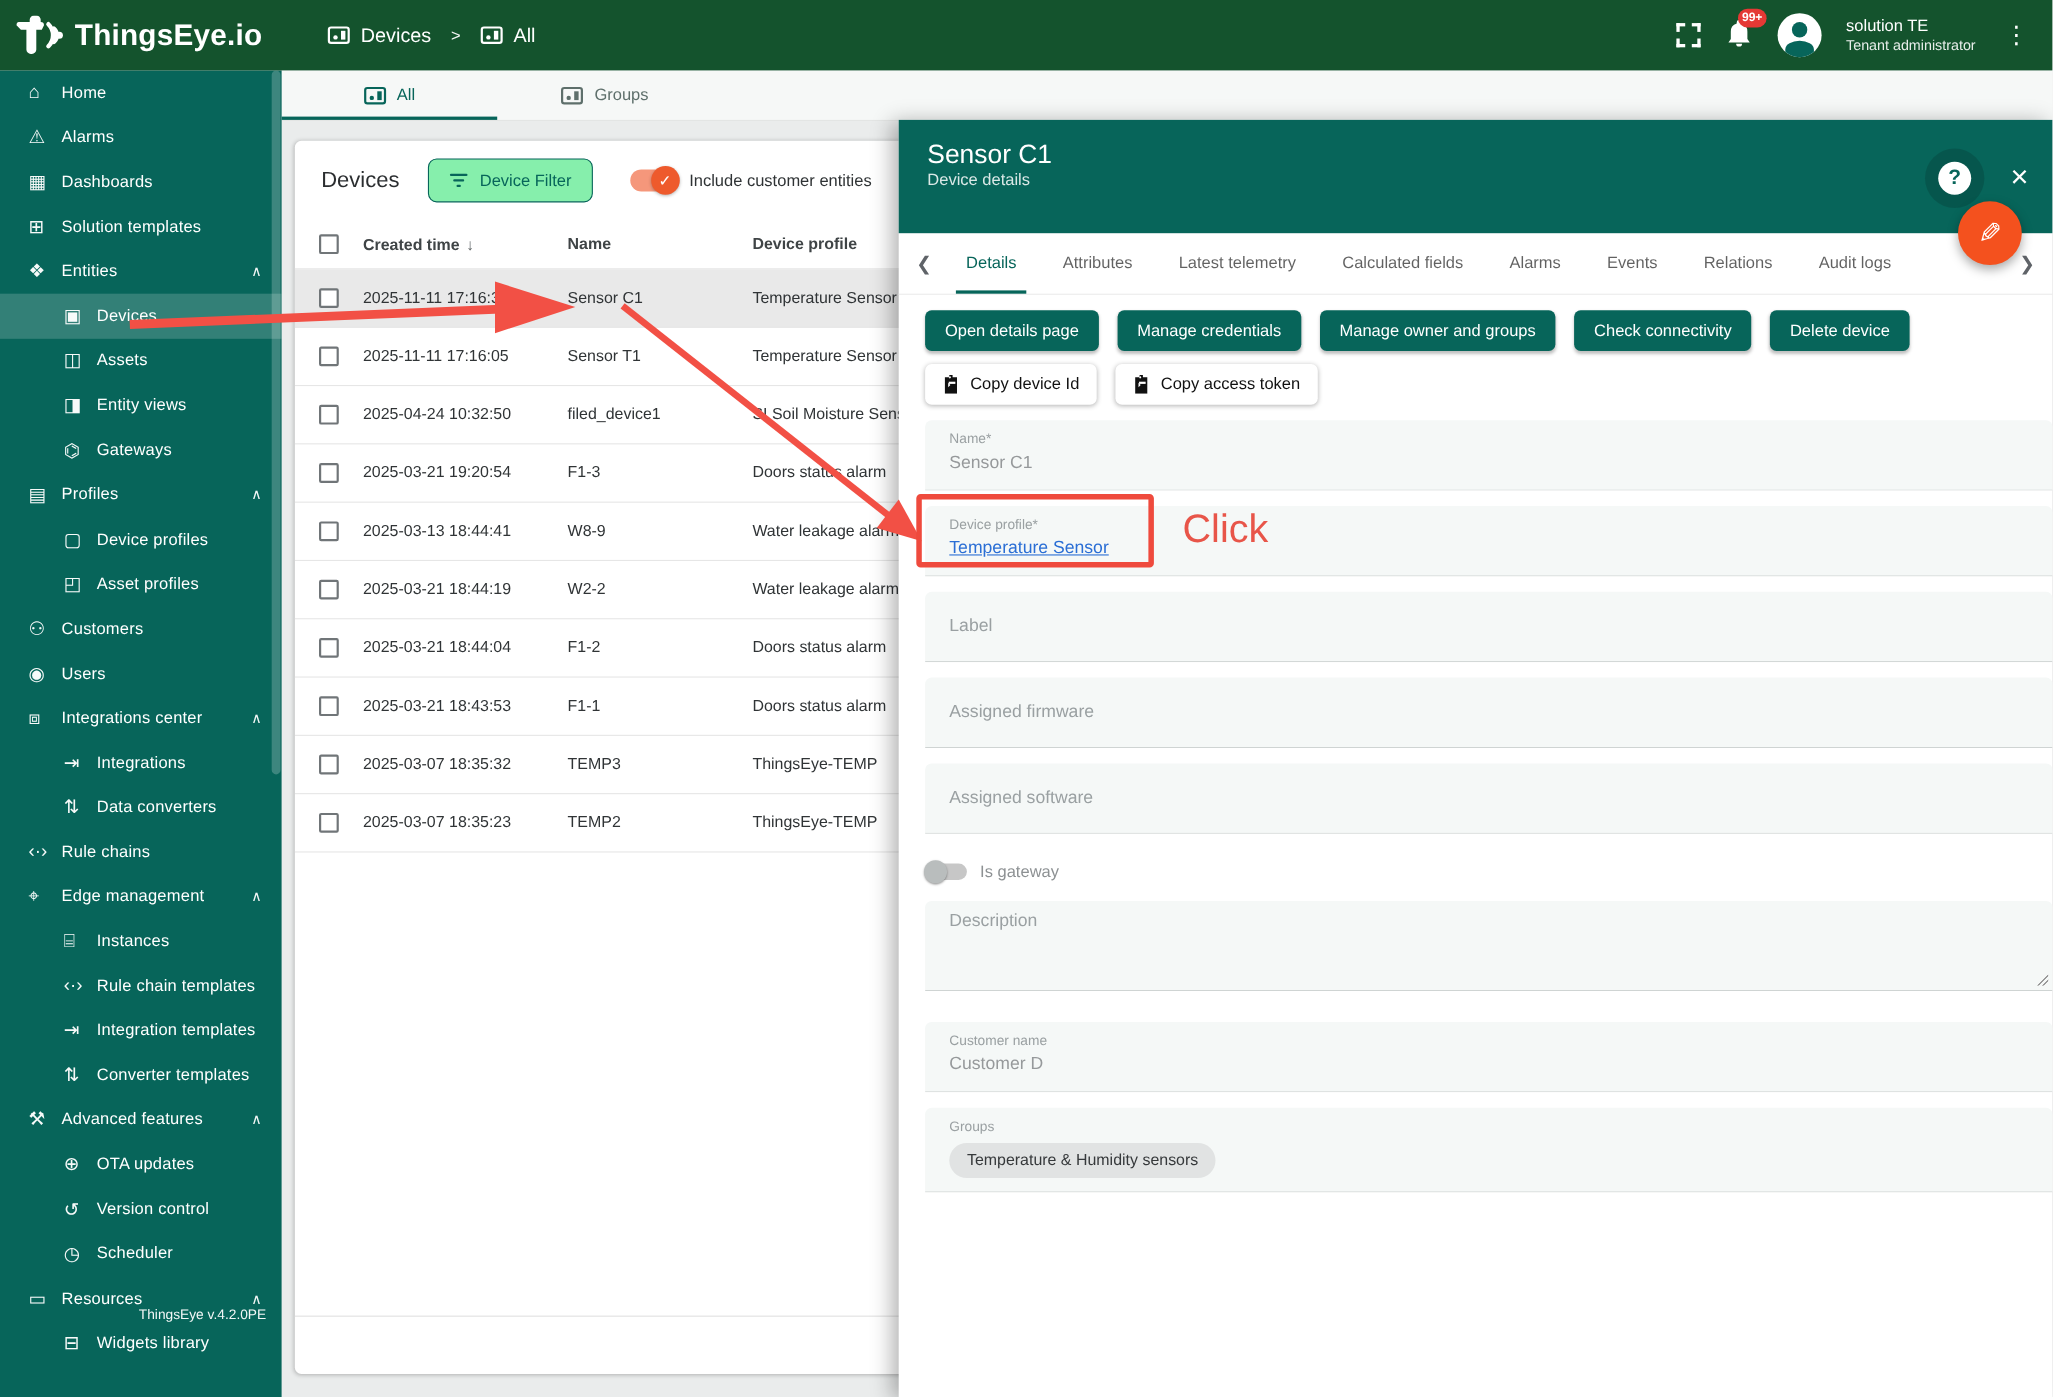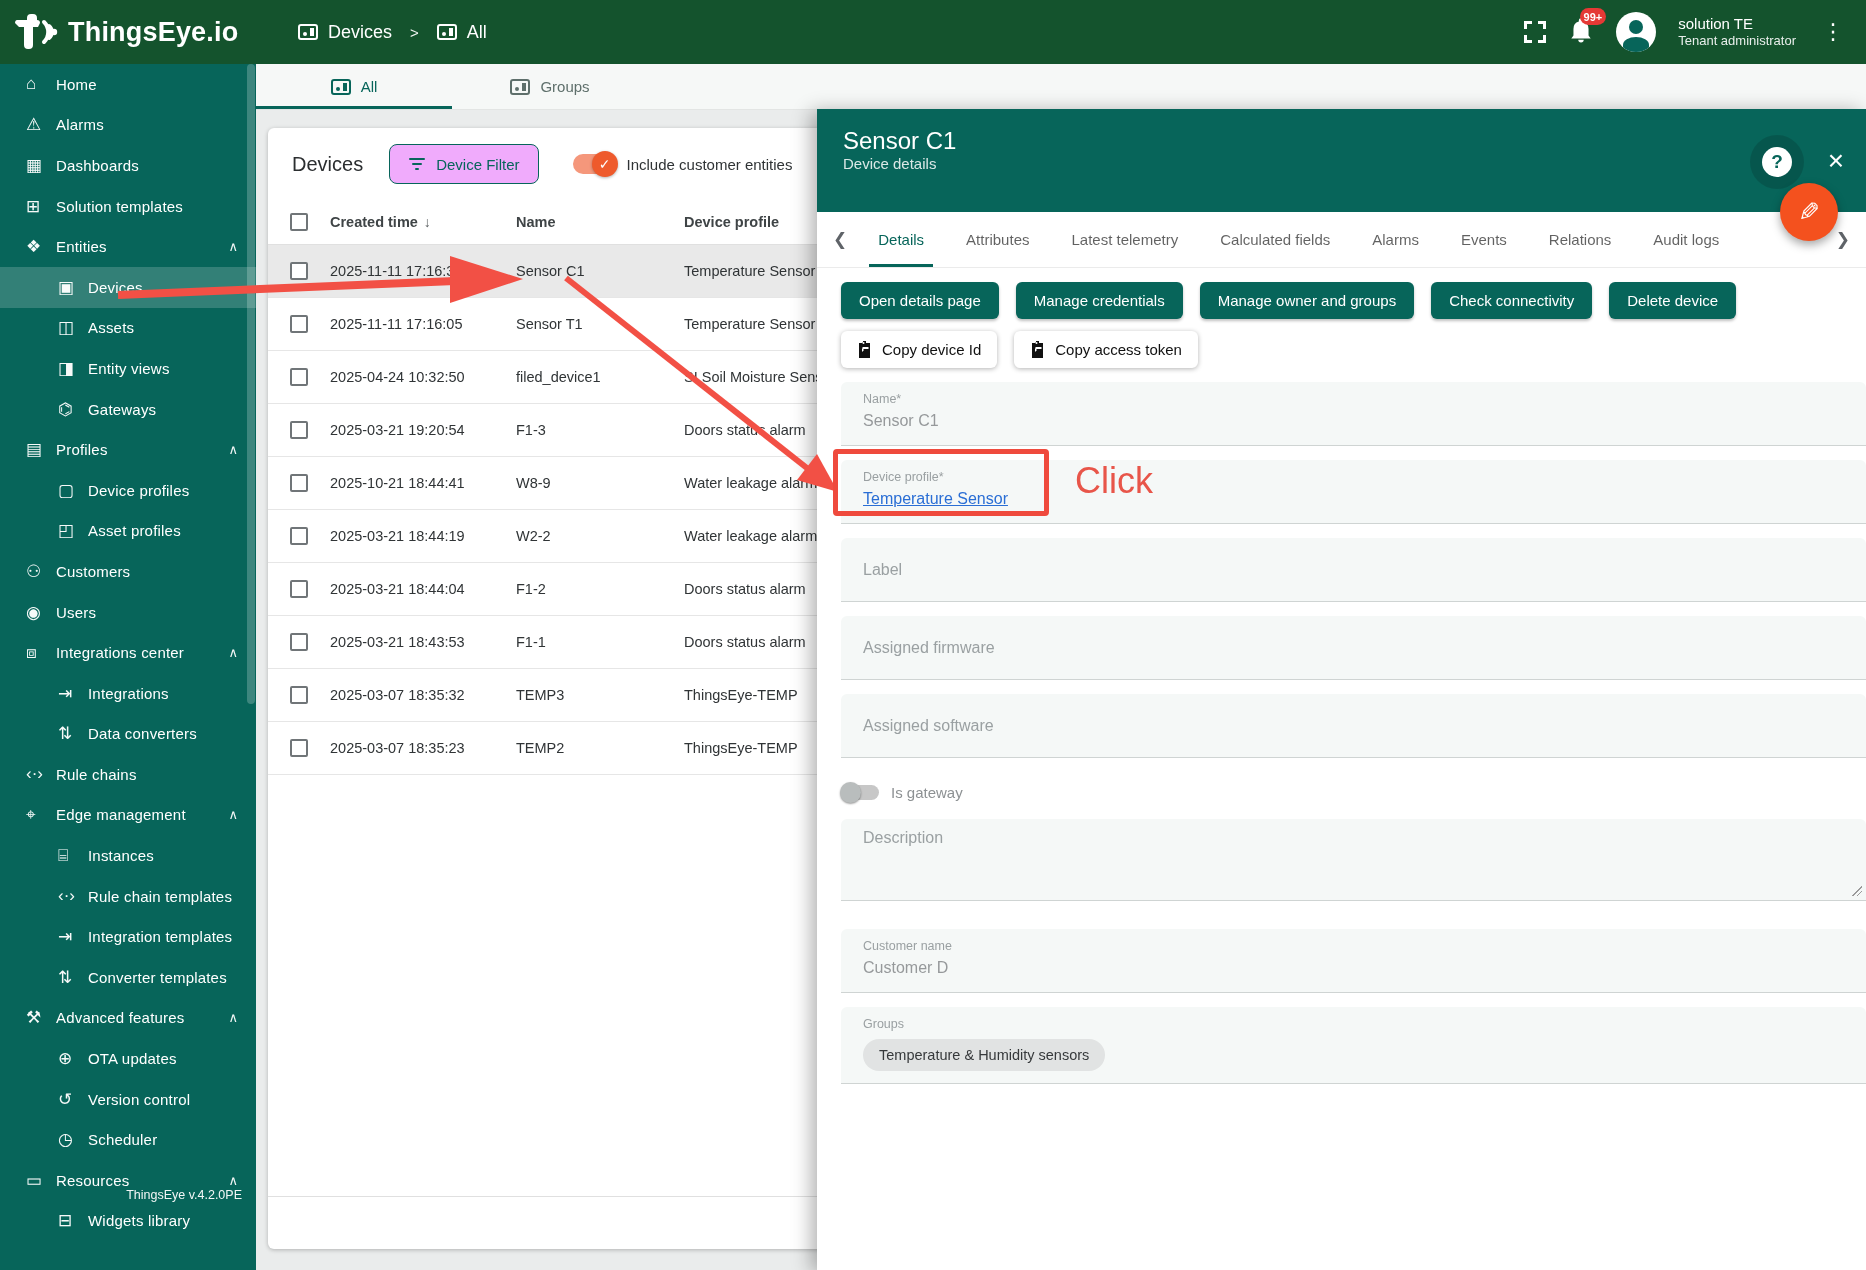--- a/index.html
+++ b/index.html
@@ -51,21 +51,21 @@
   .top-tab { width:196px; display:flex; align-items:center; justify-content:center; gap:10px; font-size:15px; font-weight:500;
              color:#5e6f6b; position:relative; cursor:pointer; }
   .top-tab.active { color:#07655a; }
   .top-tab.active:after { content:""; position:absolute; left:0; right:0; bottom:0; height:3px; background:#07655a; }
 
   .card { position:absolute; left:12px; top:64px; right:22px; height:1121px; background:#fff; border-radius:6px;
           box-shadow:0 1px 4px rgba(0,0,0,.25); overflow:hidden; }
   .card-head { height:72px; display:flex; align-items:center; padding:0 24px; gap:26px; }
   .card-title { font-size:20px; font-weight:500; color:#2b2e30; }
   .filter-btn { display:flex; align-items:center; gap:10px; border:1.5px solid #07655a; color:#07655a; border-radius:8px;
-                height:40px; padding:0 18px; font-size:15px; font-weight:500; background:#f0abfc; cursor:pointer; }
+                height:40px; padding:0 18px; font-size:15px; font-weight:500; background:#86efac; cursor:pointer; }
   .toggle-wrap { display:flex; align-items:center; gap:12px; margin-left:8px; }
   .sw { width:42px; height:20px; background:#f5977b; border-radius:10px; position:relative; cursor:pointer; }
   .sw .knob { position:absolute; right:-3px; top:-3px; width:26px; height:26px; border-radius:50%; background:#ee5a2c;
               color:#fff; font-size:14px; display:flex; align-items:center; justify-content:center; box-shadow:0 1px 3px rgba(0,0,0,.3); }
   .toggle-label { font-size:15px; color:#2f3335; }
 
   .thead { display:flex; align-items:center; height:45px; border-bottom:1px solid #e0e0e0; color:#3f4446; font-size:14.5px; font-weight:bold; }
   .trow { display:flex; align-items:center; height:53px; border-bottom:1px solid #e6e6e6; color:#303436; font-size:14.5px; cursor:pointer; }
   .trow.sel { background:#e9e9e9; }
   .c-check { flex:0 0 62px; display:flex; justify-content:center; }
@@ -370,21 +370,21 @@
           <span class="cbox"></span>
         </div>
         <div class="c-created">2025-03-21 19:20:54</div>
         <div class="c-name">F1-3</div>
         <div class="c-profile">Doors status alarm</div>
       </div>
     <div class="trow">
         <div class="c-check">
           <span class="cbox"></span>
         </div>
-        <div class="c-created">2025-10-21 18:44:41</div>
+        <div class="c-created">2025-03-13 18:44:41</div>
         <div class="c-name">W8-9</div>
         <div class="c-profile">Water leakage alarm</div>
       </div>
     <div class="trow">
         <div class="c-check">
           <span class="cbox"></span>
         </div>
         <div class="c-created">2025-03-21 18:44:19</div>
         <div class="c-name">W2-2</div>
         <div class="c-profile">Water leakage alarm</div>

